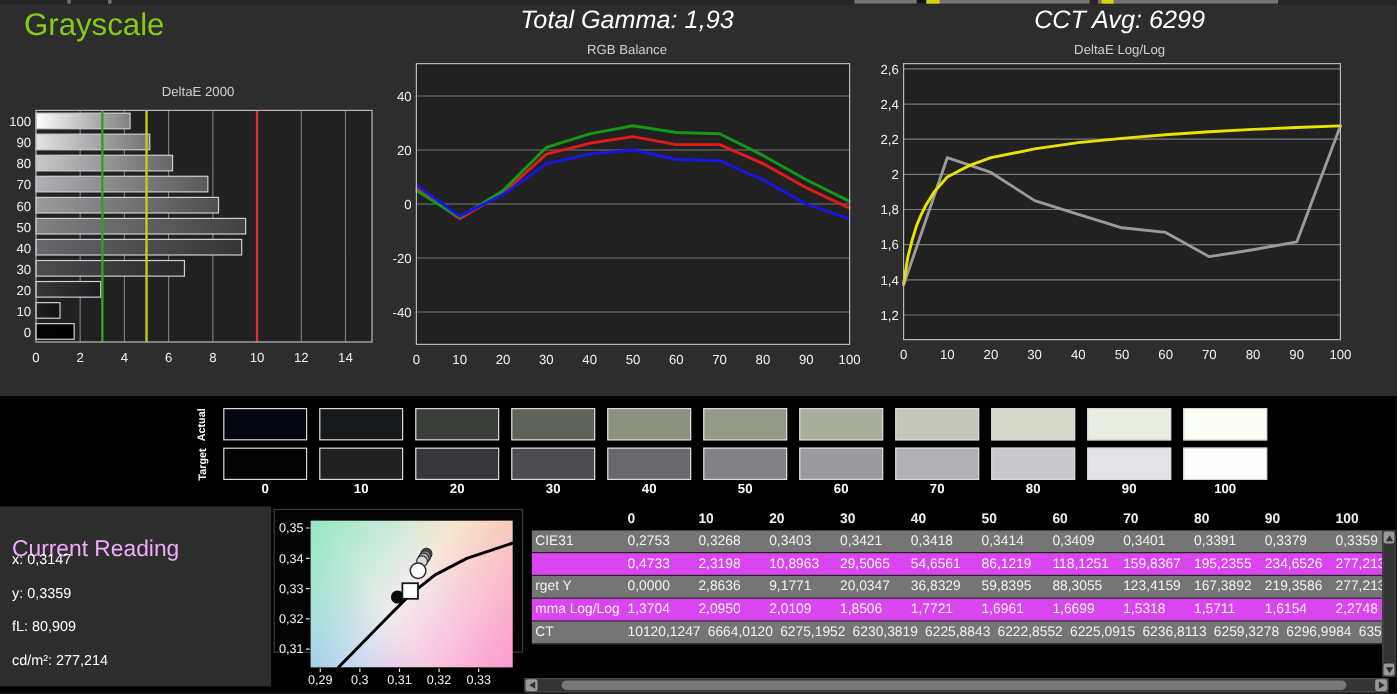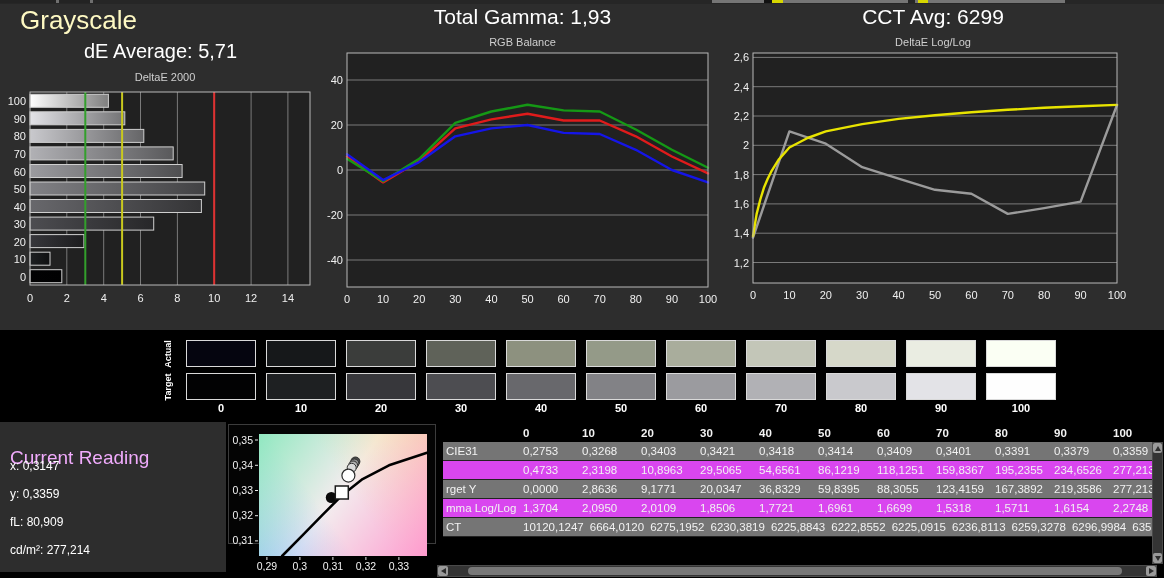--- a/index.html
+++ b/index.html
@@ -2,22 +2,22 @@
 <html><head>
 <meta charset="utf-8">
 <style>
   html,body{margin:0;padding:0;}
   body{width:1164px;height:578px;background:#2d2d2d;font-family:"Liberation Sans",sans-serif;color:#fff;overflow:hidden;}
   .stage{position:relative;width:1164px;height:578px;background:#2d2d2d;}
   
   .top-strip{position:absolute;left:0;top:0;width:1164px;height:4px;background:#262626;}
   .frag{position:absolute;top:0;height:3px;}
   
-  .h1{position:absolute;left:20px;top:5px;font-size:26px;color:#fef9c3;}
-  .h2{position:absolute;font-size:20px;color:#fff;}
+  .h1{position:absolute;left:20px;top:5px;font-size:26px;color:#84cc16;}
+  .h2{position:absolute;font-size:20px;color:#fff;font-style:italic;}
   .de{left:84px;top:40px;}
   .tg{left:325px;top:5px;width:395px;text-align:center;font-size:21px;}
   .cct{left:726px;top:5px;width:414px;text-align:center;font-size:21px;}
   .ctitle{position:absolute;font-size:11px;color:#cfcfcf;text-align:center;}
   .t-deltae{left:0;top:71px;width:330px;}
   .t-rgb{left:325px;top:36px;width:395px;}
   .t-gamma{left:726px;top:36px;width:414px;}
   .svgbox{position:absolute;}
   .b-deltae{left:0;top:84px;width:330px;height:226px;}
   .b-rgb{left:325px;top:50px;width:395px;height:258px;}
@@ -74,21 +74,20 @@
     <div class="frag" style="left:56px;width:3px;background:#6f6f6f;"></div>
     <div class="frag" style="left:90px;width:3px;background:#6f6f6f;"></div>
     <div class="frag" style="left:712px;width:196px;background:#757575;"></div>
     <div class="frag" style="left:764px;width:8px;background:#111;"></div>
     <div class="frag" style="left:772px;width:11px;background:#d6d600;"></div>
     <div class="frag" style="left:915px;width:150px;background:#757575;"></div>
     <div class="frag" style="left:918px;width:10px;background:#d6d600;"></div>
   </div>
 
   <div class="h1">Grayscale</div>
-  <div class="h2 de">dE Average: 5,71</div>
   <div class="h2 tg">Total Gamma: 1,93</div>
   <div class="h2 cct">CCT Avg: 6299</div>
 
   <div class="ctitle t-deltae">DeltaE 2000</div>
   <div class="ctitle t-rgb">RGB Balance</div>
   <div class="ctitle t-gamma">DeltaE Log/Log</div>
 
   <div class="svgbox b-deltae">
       <svg width="330" height="226" xmlns="http://www.w3.org/2000/svg">
         <defs>

